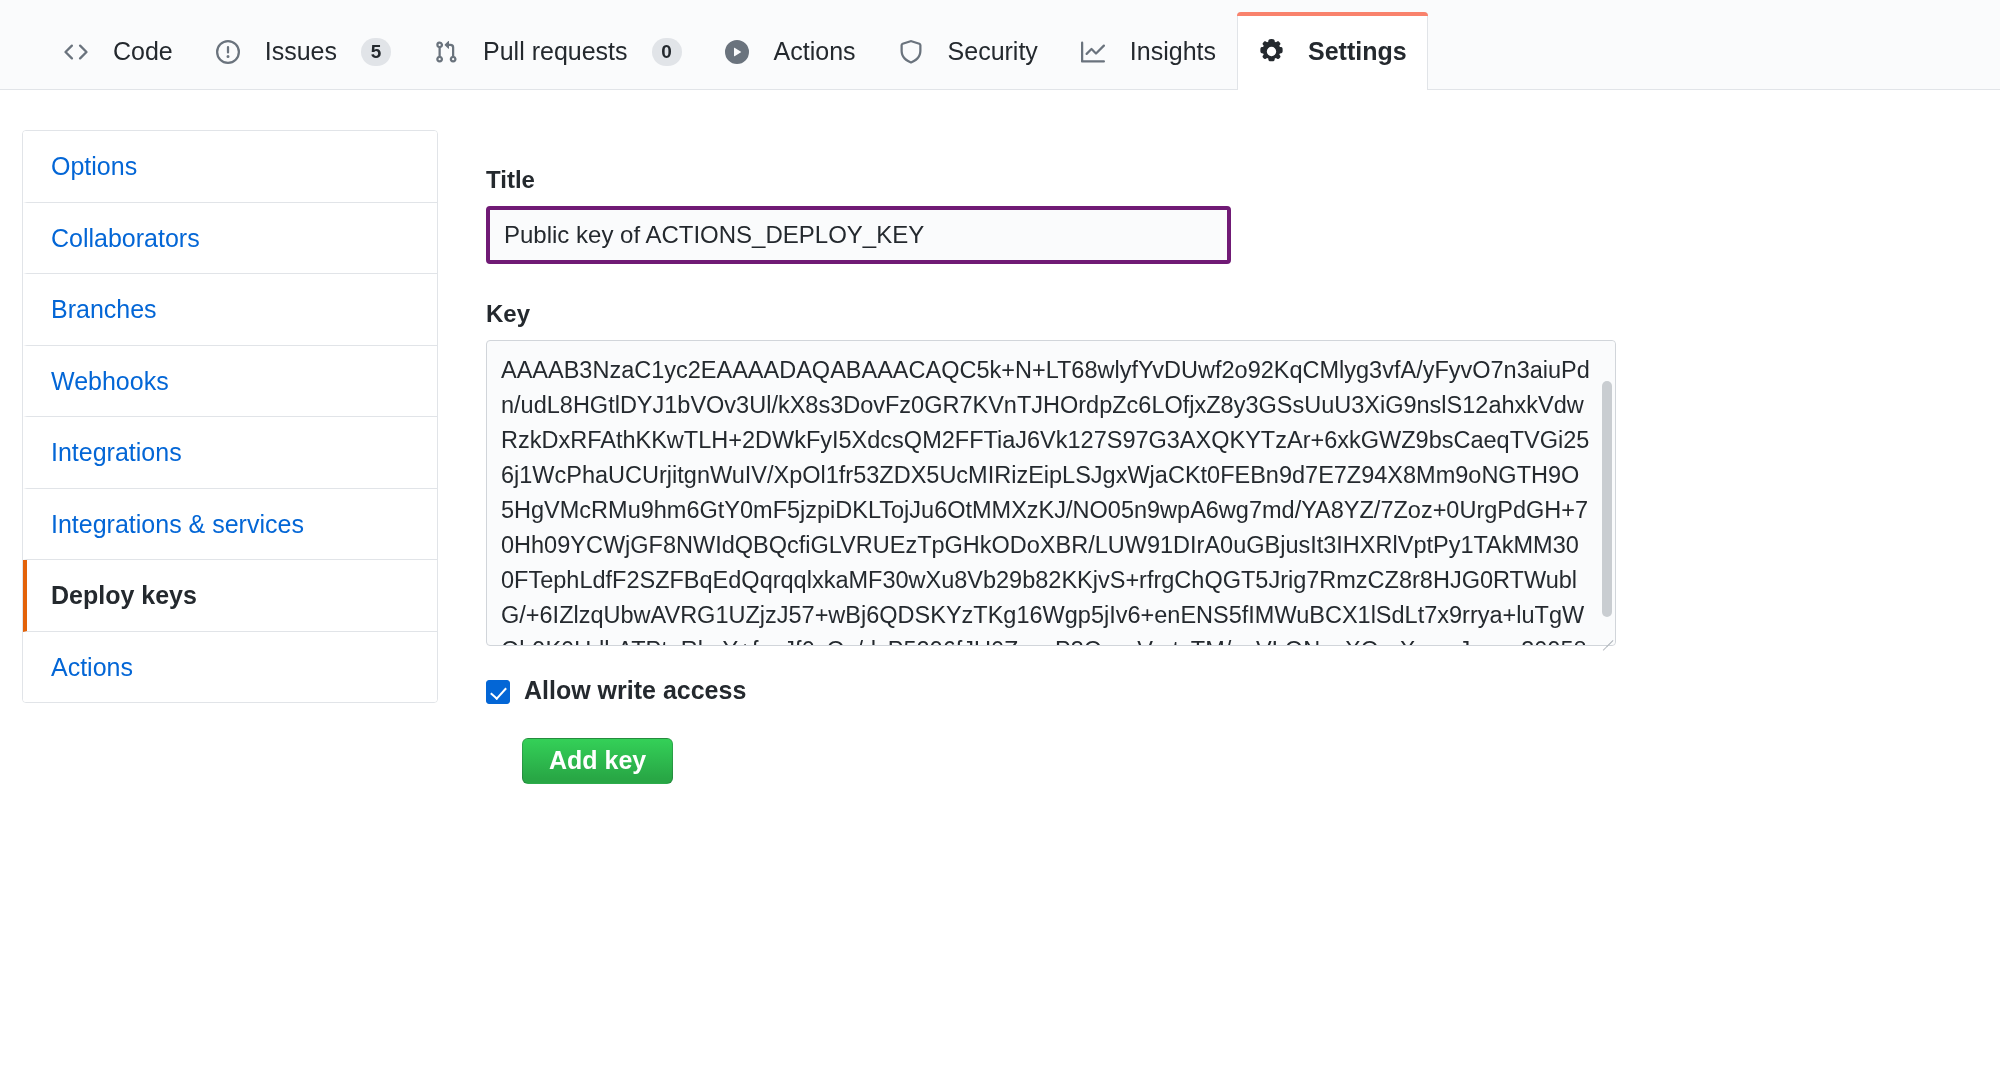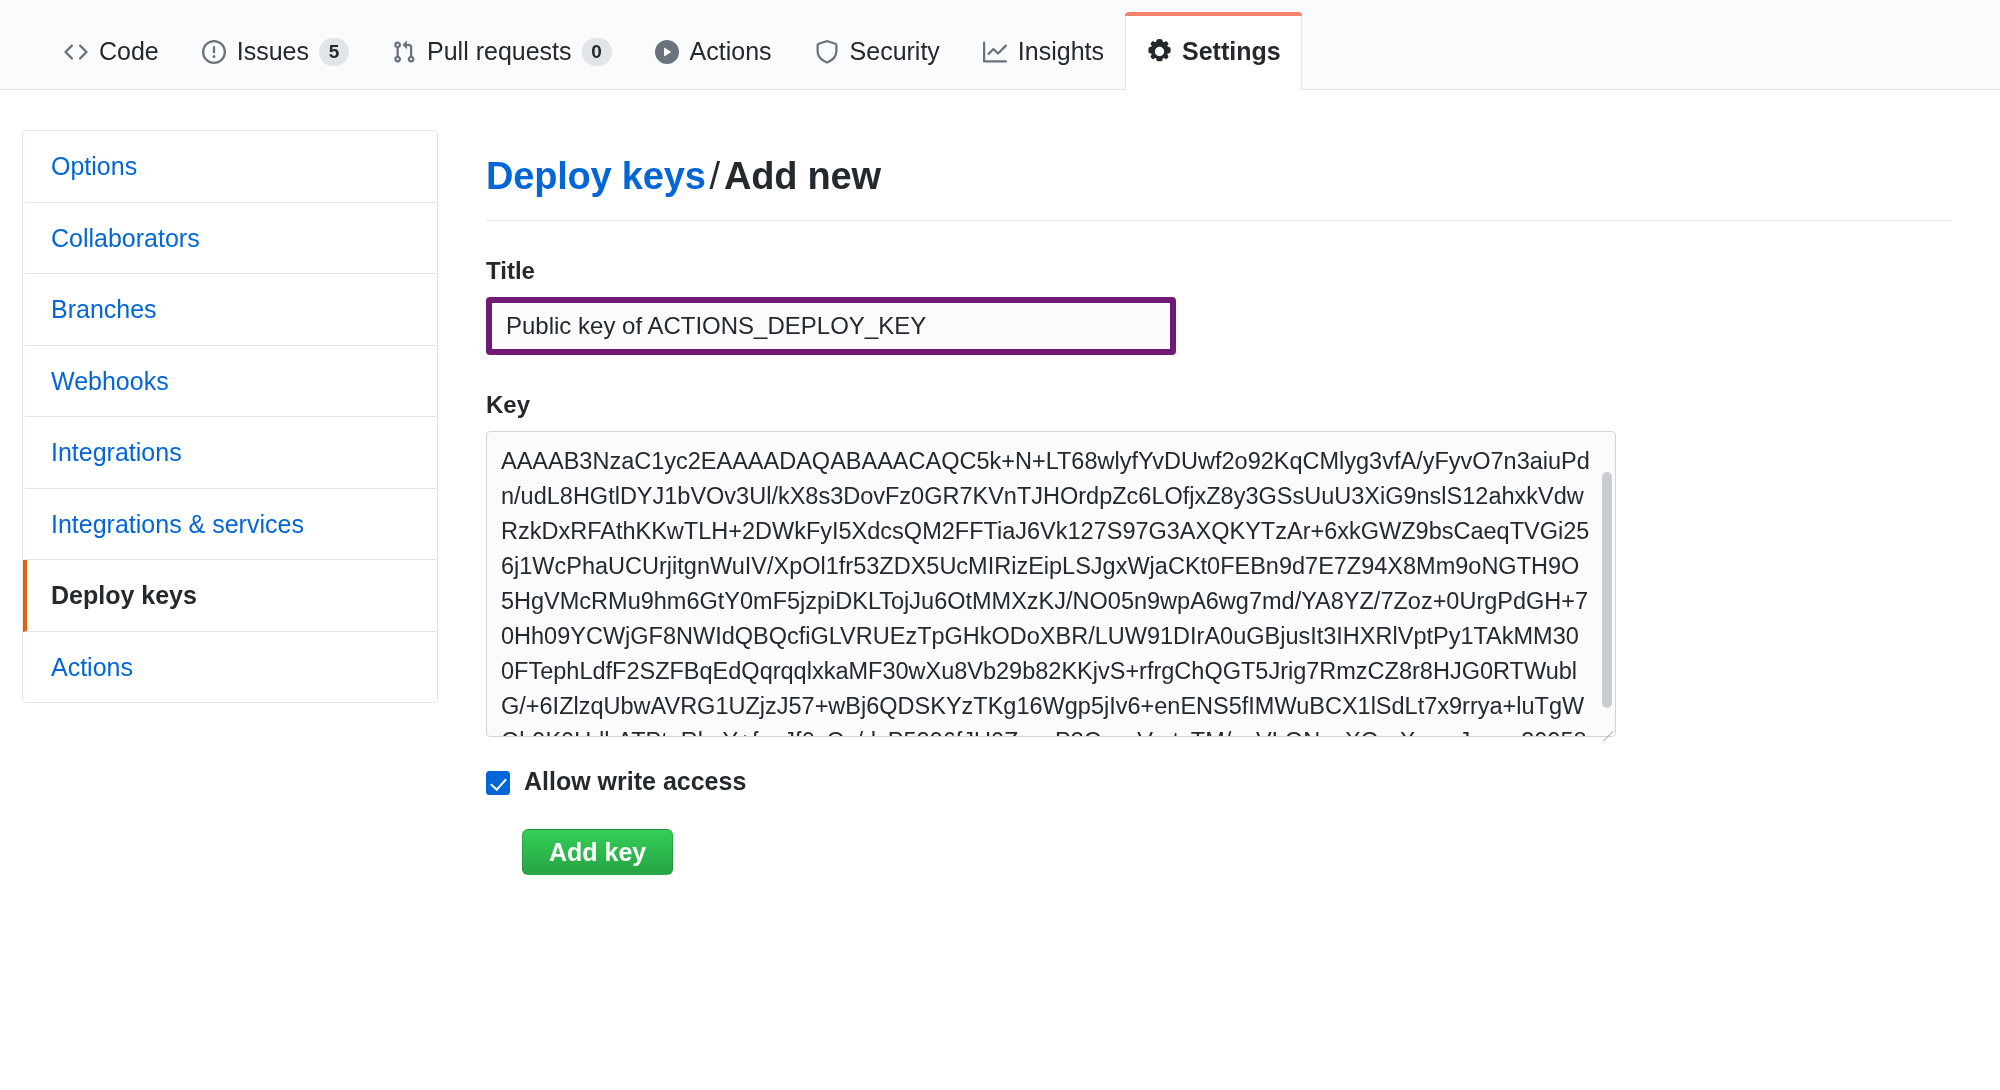--- a/index.html
+++ b/index.html
@@ -17,21 +17,21 @@
     height: 90px;
     background: #fafbfc;
     border-bottom: 1px solid #e1e4e8;
     display: flex;
     align-items: flex-end;
     padding-left: 42px;
   }
   .nav-tab {
     display: flex;
     align-items: center;
-    gap: 10px;
+    gap: 24px;
     height: 78px;
     padding: 0 20px;
     font-size: 25px;
     color: #24292e;
     position: relative;
     top: 1px;
     background: transparent;
     border: 1px solid transparent;
     border-bottom: none;
     border-radius: 4px 4px 0 0;
@@ -138,28 +138,28 @@
 
   .field-label {
     display: block;
     font-size: 24px;
     font-weight: 700;
     color: #24292e;
     margin: 36px 0 12px;
   }
   .title-input {
     display: block;
-    width: 690px;
+    width: 745px;
     height: 58px;
     padding: 0 14px;
     font-size: 24px;
     font-family: "Liberation Sans", sans-serif;
     color: #24292e;
     background: #fafbfc;
-    border: 6px solid #701a75;
+    border: 4px solid #701a75;
     border-radius: 4px;
     outline: none;
   }
 
   .key-wrap {
     position: relative;
     width: 1130px;
     margin-top: 4px;
   }
   .key-textarea {
@@ -356,23 +356,20 @@
     <a class="side-item">Branches</a>
     <a class="side-item">Webhooks</a>
     <a class="side-item">Integrations</a>
     <a class="side-item">Integrations &amp; services</a>
     <a class="side-item selected">Deploy keys</a>
     <a class="side-item">Actions</a>
   </aside>
 
   <main class="content">
 
-    <h1 class="page-head">
-      <a class="crumb-link">Deploy keys</a><span class="crumb-sep">/</span><span>Add new</span>
-    </h1>
 
     <label class="field-label">Title</label>
     <input class="title-input" type="text" value="Public key of ACTIONS_DEPLOY_KEY" style="">
 
     <label class="field-label">Key</label>
 
     <div class="key-wrap">
       <textarea class="key-textarea" style="">AAAAB3NzaC1yc2EAAAADAQABAAACAQC5k+N+LT68wlyfYvDUwf2o92KqCMlyg3vfA/yFyvO7n3aiuPdn/udL8HGtlDYJ1bVOv3Ul/kX8s3DovFz0GR7KVnTJHOrdpZc6LOfjxZ8y3GSsUuU3XiG9nslS12ahxkVdwRzkDxRFAthKKwTLH+2DWkFyI5XdcsQM2FFTiaJ6Vk127S97G3AXQKYTzAr+6xkGWZ9bsCaeqTVGi256j1WcPhaUCUrjitgnWuIV/XpOl1fr53ZDX5UcMIRizEipLSJgxWjaCKt0FEBn9d7E7Z94X8Mm9oNGTH9O5HgVMcRMu9hm6GtY0mF5jzpiDKLTojJu6OtMMXzKJ/NO05n9wpA6wg7md/YA8YZ/7Zoz+0UrgPdGH+70Hh09YCWjGF8NWIdQBQcfiGLVRUEzTpGHkODoXBR/LUW91DIrA0uGBjusIt3IHXRlVptPy1TAkMM300FTephLdfF2SZFBqEdQqrqqlxkaMF30wXu8Vb29b82KKjvS+rfrgChQGT5Jrig7RmzCZ8r8HJG0RTWublG/+6IZlzqUbwAVRG1UZjzJ57+wBj6QDSKYzTKg16Wgp5jIv6+enENS5fIMWuBCX1lSdLt7x9rrya+luTgWOb9K0UdbATPteRbyY+fozJf0cOy/dsP5296fJU0ZcxpP3QcczVmtyTM/gyVLONuyXOurXwuqJw== 30958501+peaceiris@users.noreply.github.com</textarea>
       <div class="key-scrollbar">
         <div class="thumb"></div>

